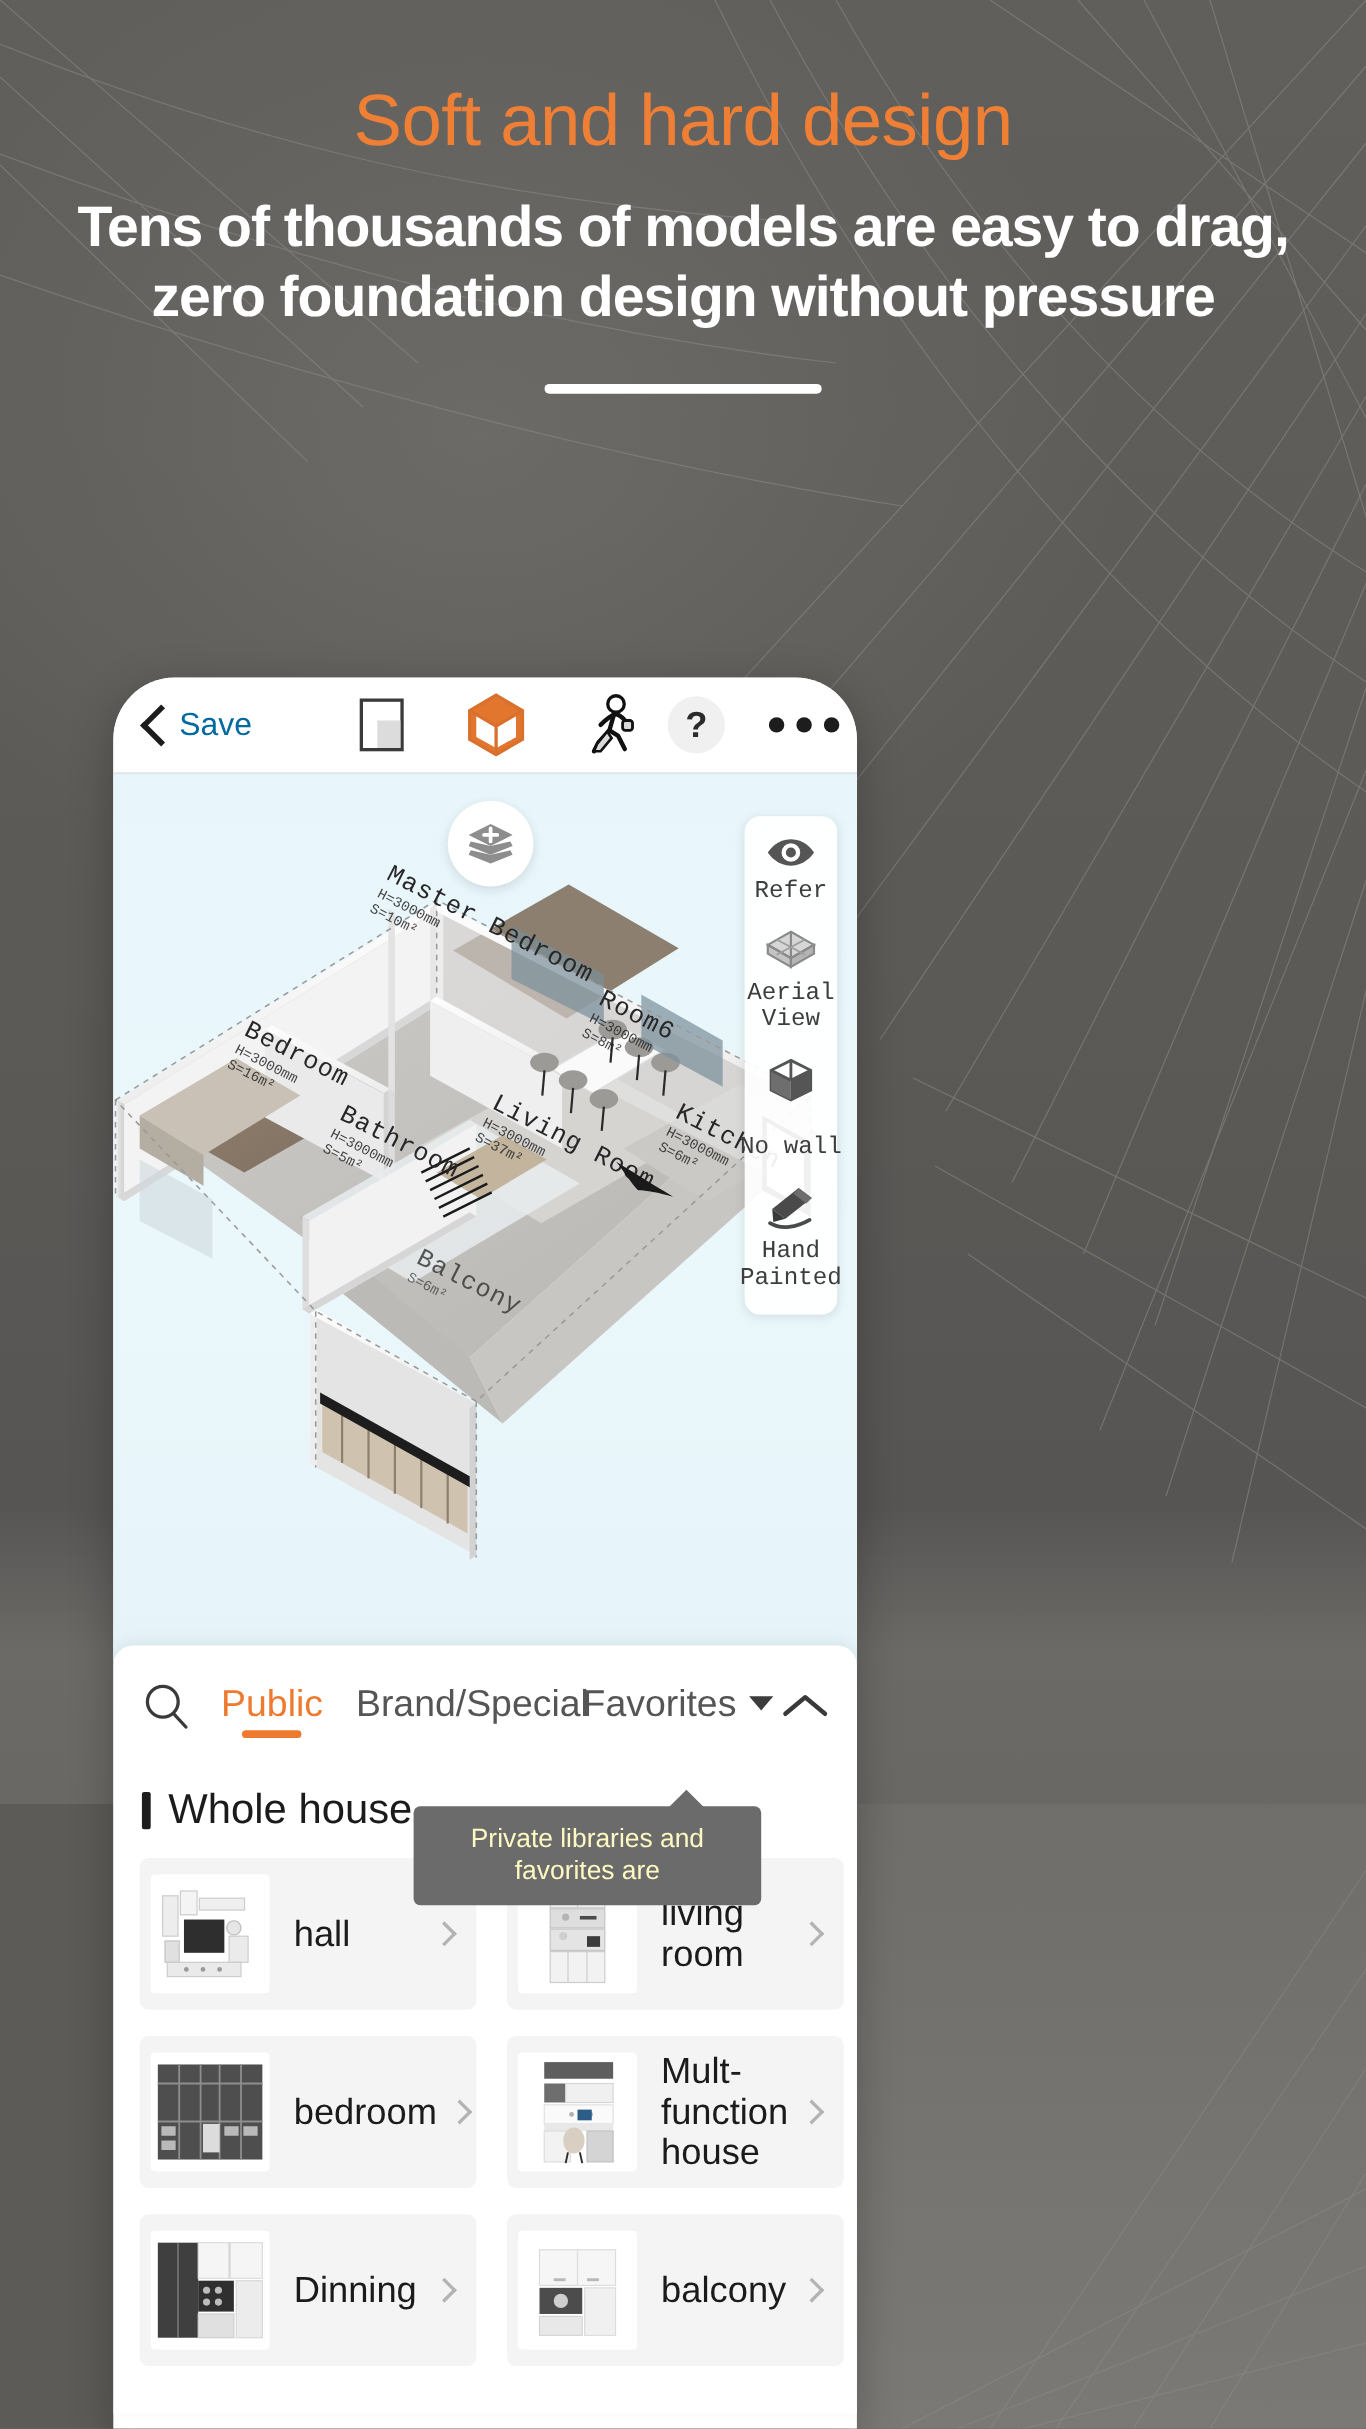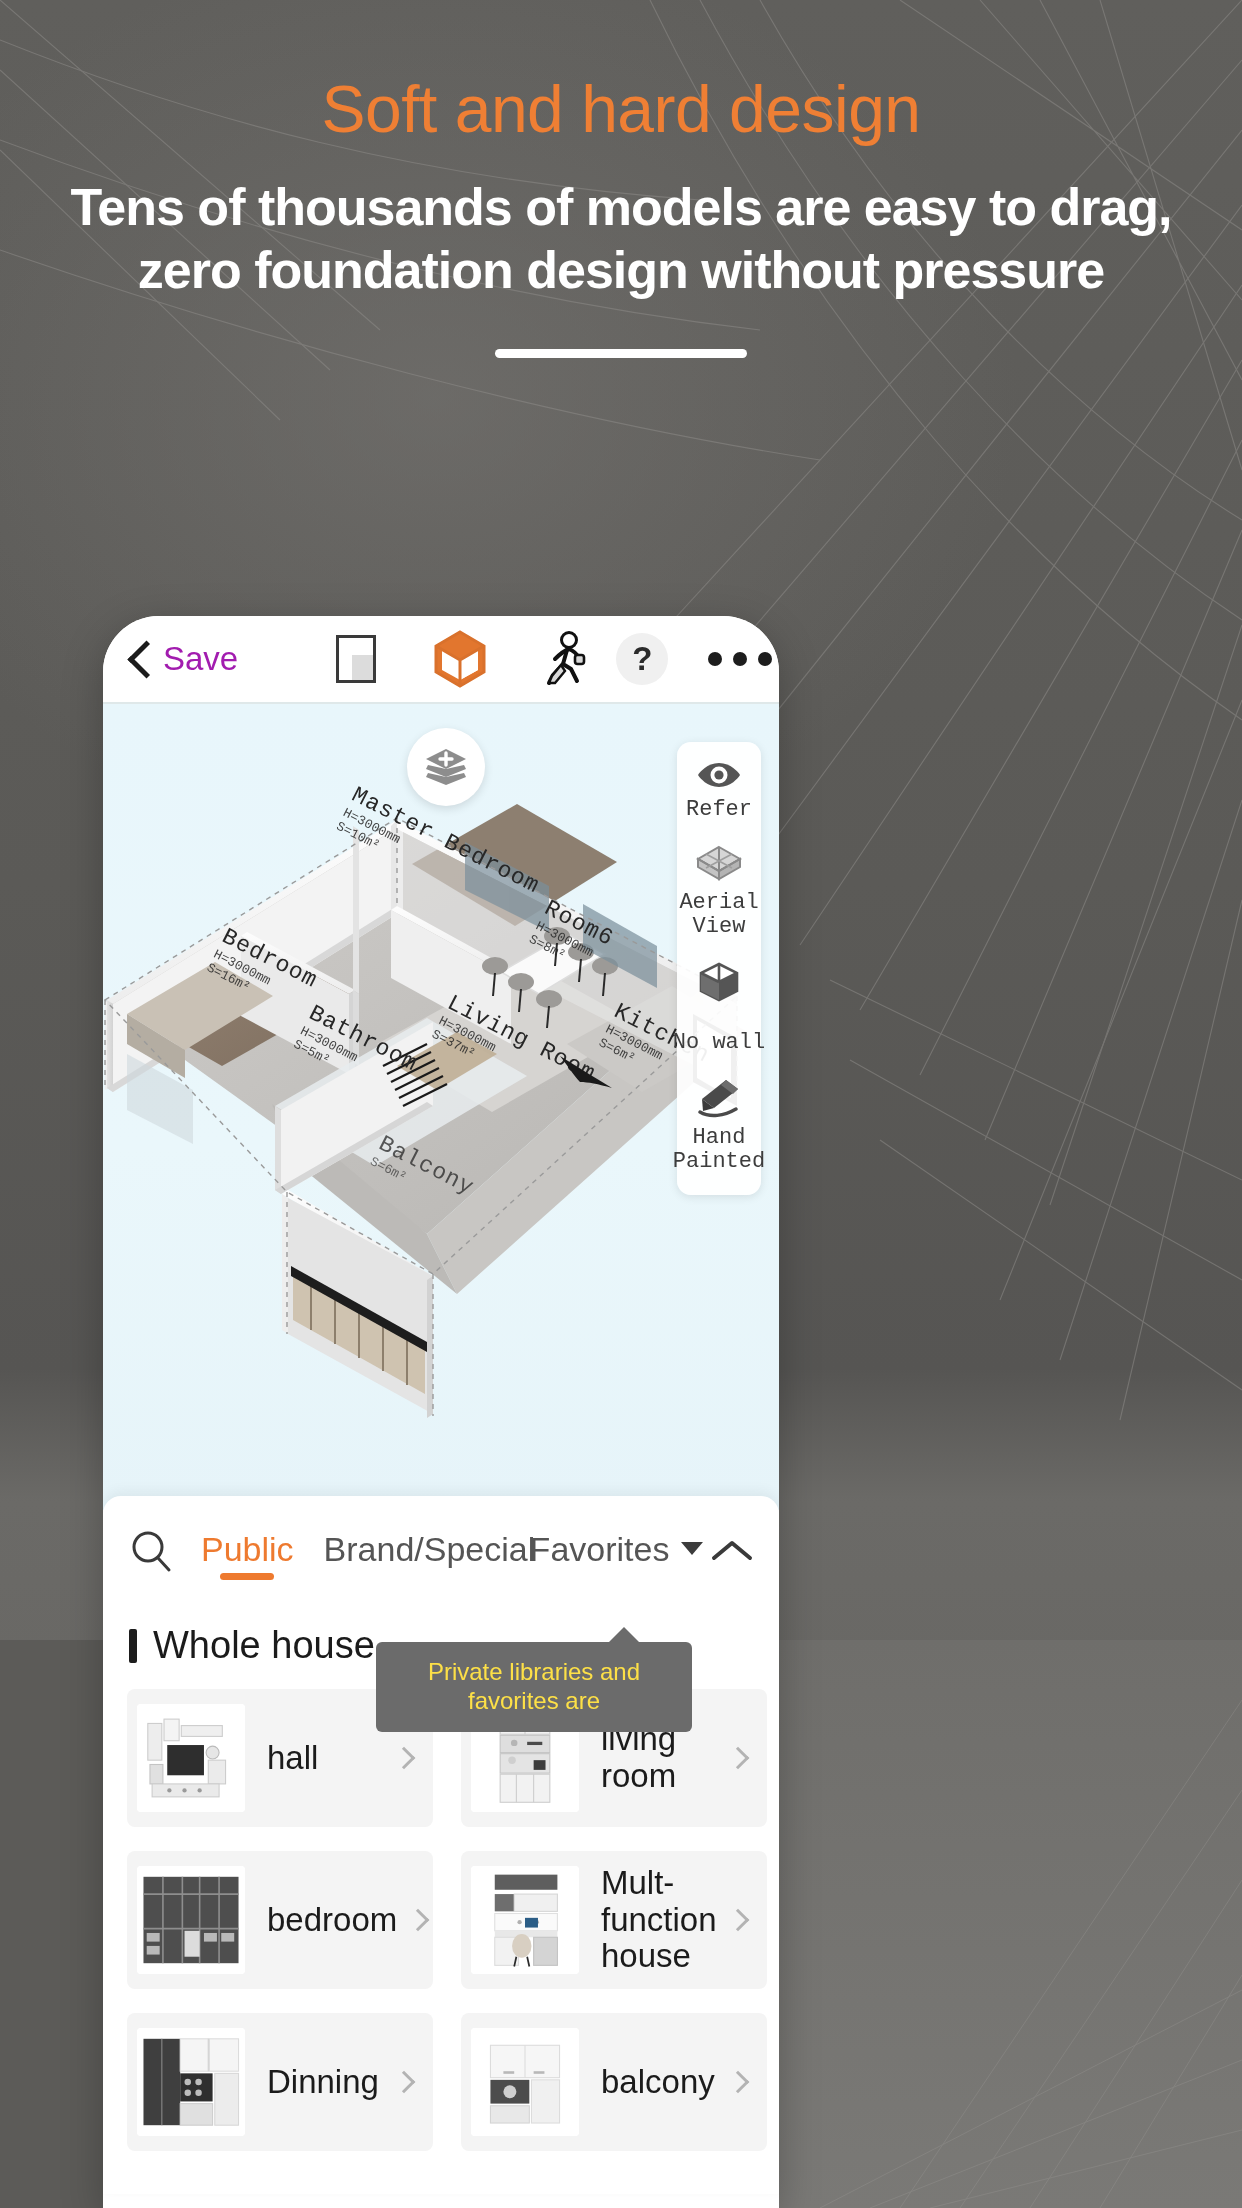--- a/index.html
+++ b/index.html
@@ -96,21 +96,21 @@
   }
   .chevron-left {
     width: 22px; height: 34px; position: relative; display:inline-block;
   }
   .chevron-left:before{
     content:""; position:absolute; left:4px; top:4px;
     width:22px; height:22px;
     border-left:5px solid #1c1c1c; border-bottom:5px solid #1c1c1c;
     transform: rotate(45deg);
   }
-  .tb-save-label { font-size: 33px; color:#a21caf; font-weight:400;text-align:right; }
+  .tb-save-label { font-size: 29px; color:#0369a1; font-weight:400;text-align:right; }
 
   .tb-icons {
     flex: 1 1 auto; display:flex; align-items:center;
     justify-content: flex-start; gap: 0;
     padding-left: 66px;
   }
   .tb-icon-slot { width: 104px; display:flex; justify-content:center; align-items:center; }
 
   .icon-plan {
     width: 40px; height: 48px;
@@ -226,21 +226,21 @@
     display:flex; align-items:center; gap:16px;
     padding: 18px 26px 0 26px; position:relative;text-align:right;
   }
   .section-bar { width:8px; height:34px; background:#1d1d1d; border-radius:2px; }
   .section-title { font-size: 38px; color:#1b1b1b; }
 
   
   .tooltip {
     position:absolute; left: 376px; top: 1642px;
     width: 316px; padding: 16px 14px;
-    background: #6b6b6b; color:#fde047;
+    background: #6b6b6b; color:#fef9c3;
     border-radius: 6px; font-size: 24px; line-height:1.2;
     z-index: 20;
     text-align:center;
   }
   .tooltip:before{
     content:""; position:absolute; top:-15px; left: 232px;
     border-left:16px solid transparent; border-right:16px solid transparent;
     border-bottom:16px solid #6b6b6b;
   }
 

